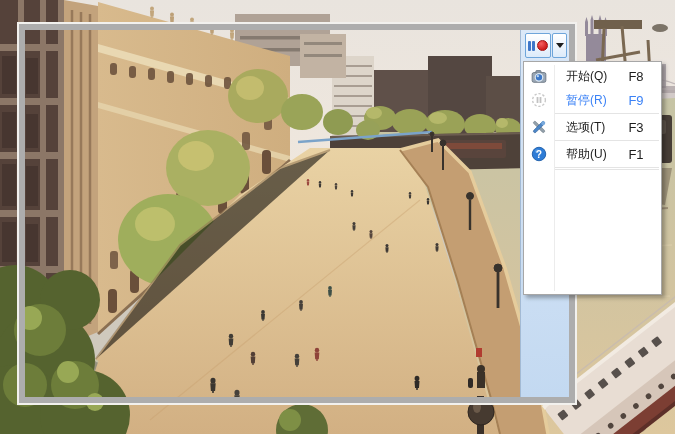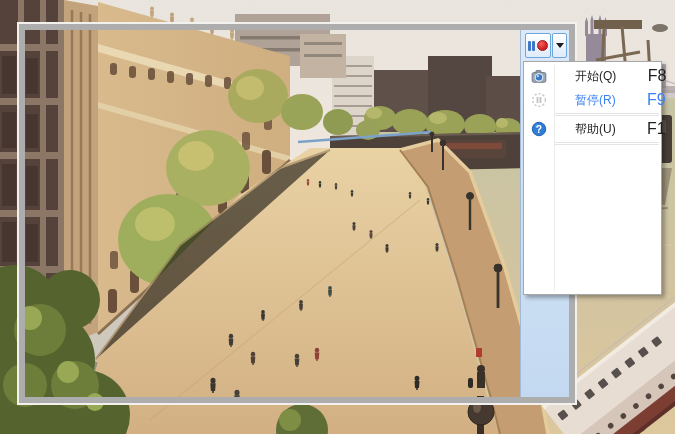--- a/index.html
+++ b/index.html
@@ -27,22 +27,22 @@
         border:1px solid #a31212;box-sizing:border-box;}
   .tri{width:0;height:0;border-left:4px solid transparent;border-right:4px solid transparent;
        border-top:5px solid #1c1c1c;}
   
   .menu{position:absolute;left:523px;top:61px;width:139px;height:234px;z-index:3;
         box-sizing:border-box;background:#ffffff;border:1px solid #a7a7a7;
         box-shadow:3px 3px 4px rgba(0,0,0,.3);padding:2px 0;}
   .menu::after{content:'';position:absolute;left:30px;top:3px;bottom:3px;width:1px;background:#ececec;}
   .mrow{position:relative;display:flex;align-items:center;height:24px;cursor:pointer;z-index:1;}
   .mico{width:30px;display:flex;align-items:center;justify-content:center;flex:none;}
-  .mlab{flex:1;font-size:12px;color:#1e1e1e;padding-left:21px;white-space:nowrap;}
-  .mkey{width:50px;font-size:16px;color:#1e1e1e;text-align:right;flex:none;white-space:nowrap;}
+  .mlab{flex:1;font-size:12px;color:#1e1e1e;padding-left:12px;white-space:nowrap;}
+  .mkey{width:50px;font-size:13px;color:#1e1e1e;text-align:center;flex:none;white-space:nowrap;}
   .mrow.disabled .mlab,.mrow.disabled .mkey{color:#3b82f6;}
   .msep{height:1px;background:#e4e4e4;margin:1px 2px 1px 31px;}
 </style>
 </head>
 <body>
 
 <div class="stage">
 
   <svg class="scene" width="675" height="434" viewBox="0 0 675 434">
     <defs>
@@ -382,20 +382,35 @@
           <rect x="7.5" y="4.4" width="1.6" height="5.2" fill="#c2c2c2"></rect>
         </svg>
         </span>
       <span class="mlab">暂停(R)</span>
       <span class="mkey">F9</span>
     </div>
 
 
     <div class="msep"></div>
 
+    <div class="mrow">
+      <span class="mico">
+        <svg width="16" height="16" viewBox="0 0 14 14">
+          <g transform="rotate(-45 7 7)">
+            <rect x="5.9" y="0.6" width="2.4" height="12.8" rx="1.1" fill="#93a0ab" stroke="#6d7a85" stroke-width=".5"></rect>
+          </g>
+          <g transform="rotate(45 7 7)">
+            <rect x="5.8" y="0.6" width="2.6" height="12.8" rx="1.2" fill="#4c86c6" stroke="#2f5f98" stroke-width=".5"></rect>
+            <circle cx="7.1" cy="2" r="1.7" fill="#79aadd"></circle>
+          </g>
+        </svg>
+        </span>
+      <span class="mlab">选项(T)</span>
+      <span class="mkey">F3</span>
+    </div>
 
     <div class="msep"></div>
 
     <div class="mrow">
       <span class="mico">
         <svg width="16" height="16" viewBox="0 0 14 14">
           <circle cx="7" cy="7" r="5.9" fill="#2e7cd6" stroke="#1d5da8" stroke-width=".8"></circle>
           <circle cx="5.4" cy="4.6" r="1.8" fill="#6aa6e6" opacity=".7"></circle>
           <text x="7" y="10.3" text-anchor="middle" font-family="Liberation Sans,sans-serif" font-size="9" font-weight="bold" fill="#ffffff">?</text>
         </svg>

